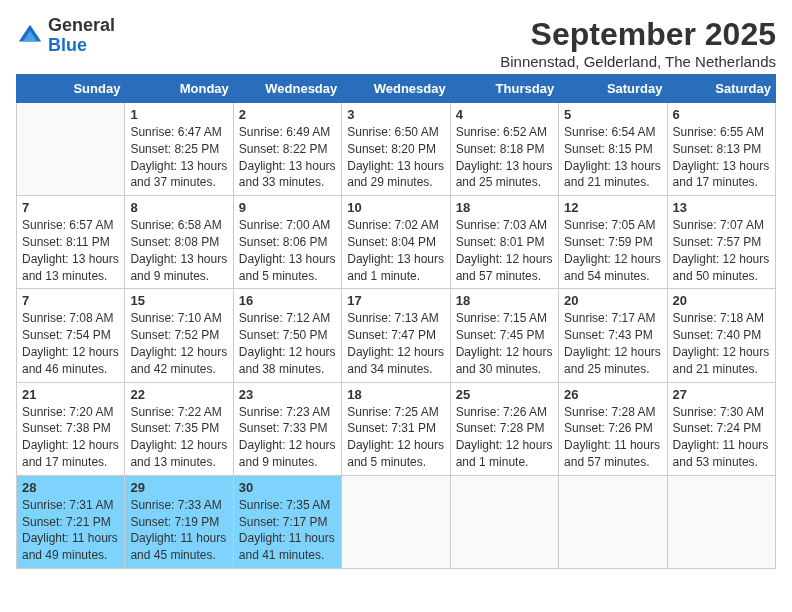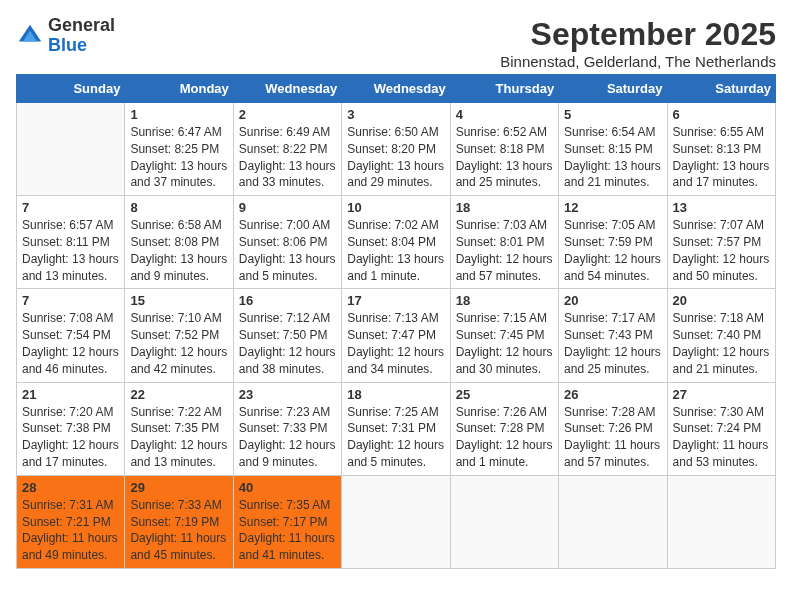--- a/index.html
+++ b/index.html
@@ -79,21 +79,21 @@
     }
     .day-info {
       font-size: 12px;
       color: #333;
       line-height: 1.4;
     }
     .week-row td {
       background: #fff;
     }
     .last-row td {
-      background: #f97316;
+      background: #7dd3fc;
     }
   </style>
 </head>
 <body>
 
 <div class="header">
   <div class="logo">
     <svg class="logo-icon" viewBox="0 0 40 40">
       <polygon points="20,4 36,28 4,28" fill="#1a6fc4"></polygon>
       <polygon points="20,12 30,28 10,28" fill="#4a9fe8"></polygon>
@@ -242,21 +242,21 @@
       <tr class="last-row">
         <td>
           <span class="day-number">28</span>
           <div class="day-info">Sunrise: 7:31 AM<br>Sunset: 7:21 PM<br>Daylight: 11 hours<br>and 49 minutes.</div>
         </td>
         <td>
           <span class="day-number">29</span>
           <div class="day-info">Sunrise: 7:33 AM<br>Sunset: 7:19 PM<br>Daylight: 11 hours<br>and 45 minutes.</div>
         </td>
         <td>
-          <span class="day-number">40</span>
+          <span class="day-number">30</span>
           <div class="day-info">Sunrise: 7:35 AM<br>Sunset: 7:17 PM<br>Daylight: 11 hours<br>and 41 minutes.</div>
         </td>
         <td class="empty"></td>
         <td class="empty"></td>
         <td class="empty"></td>
         <td class="empty"></td>
       </tr>
     </tbody>
 </table>
 

